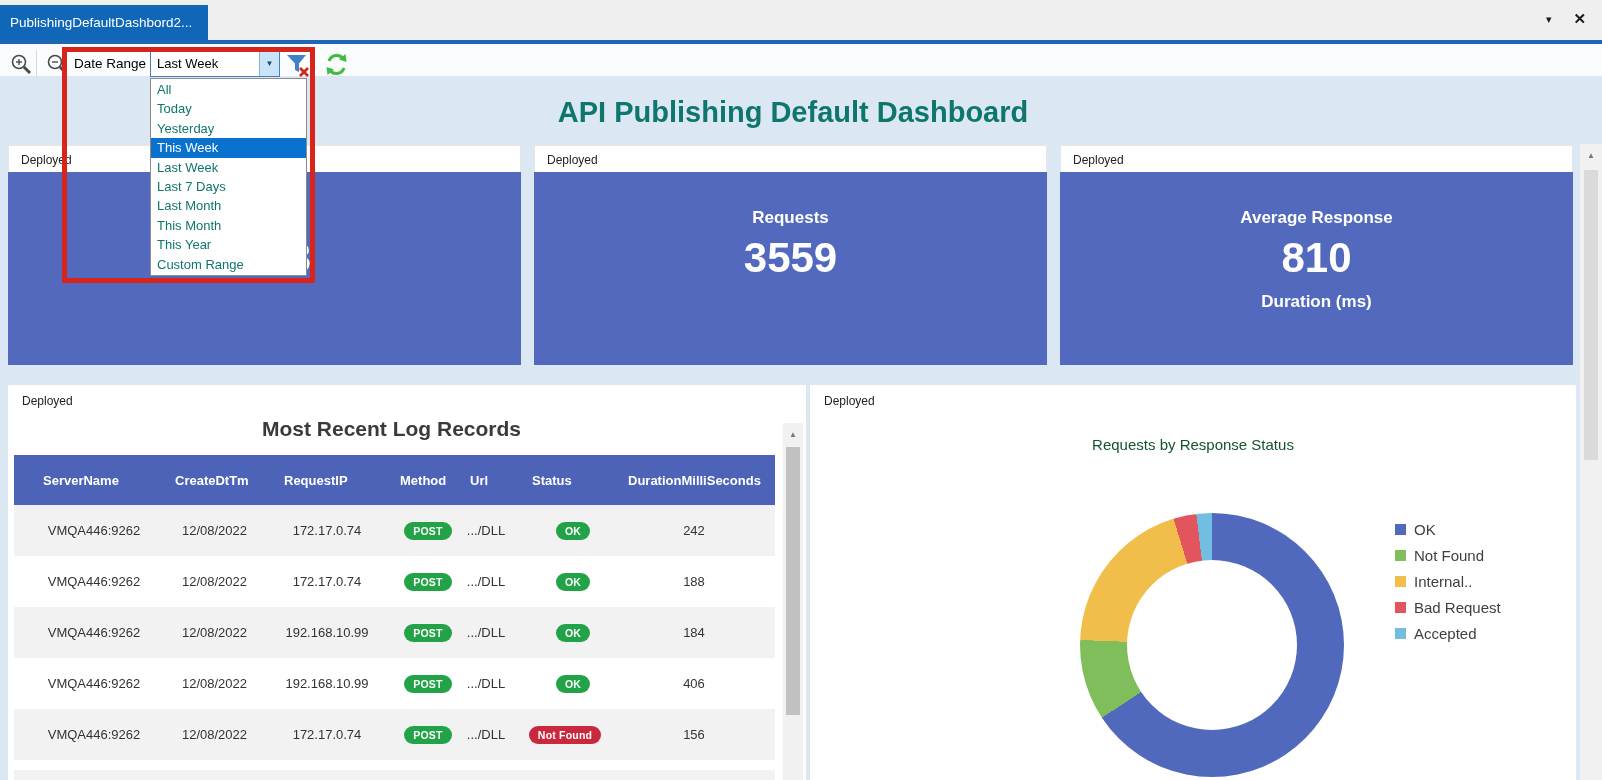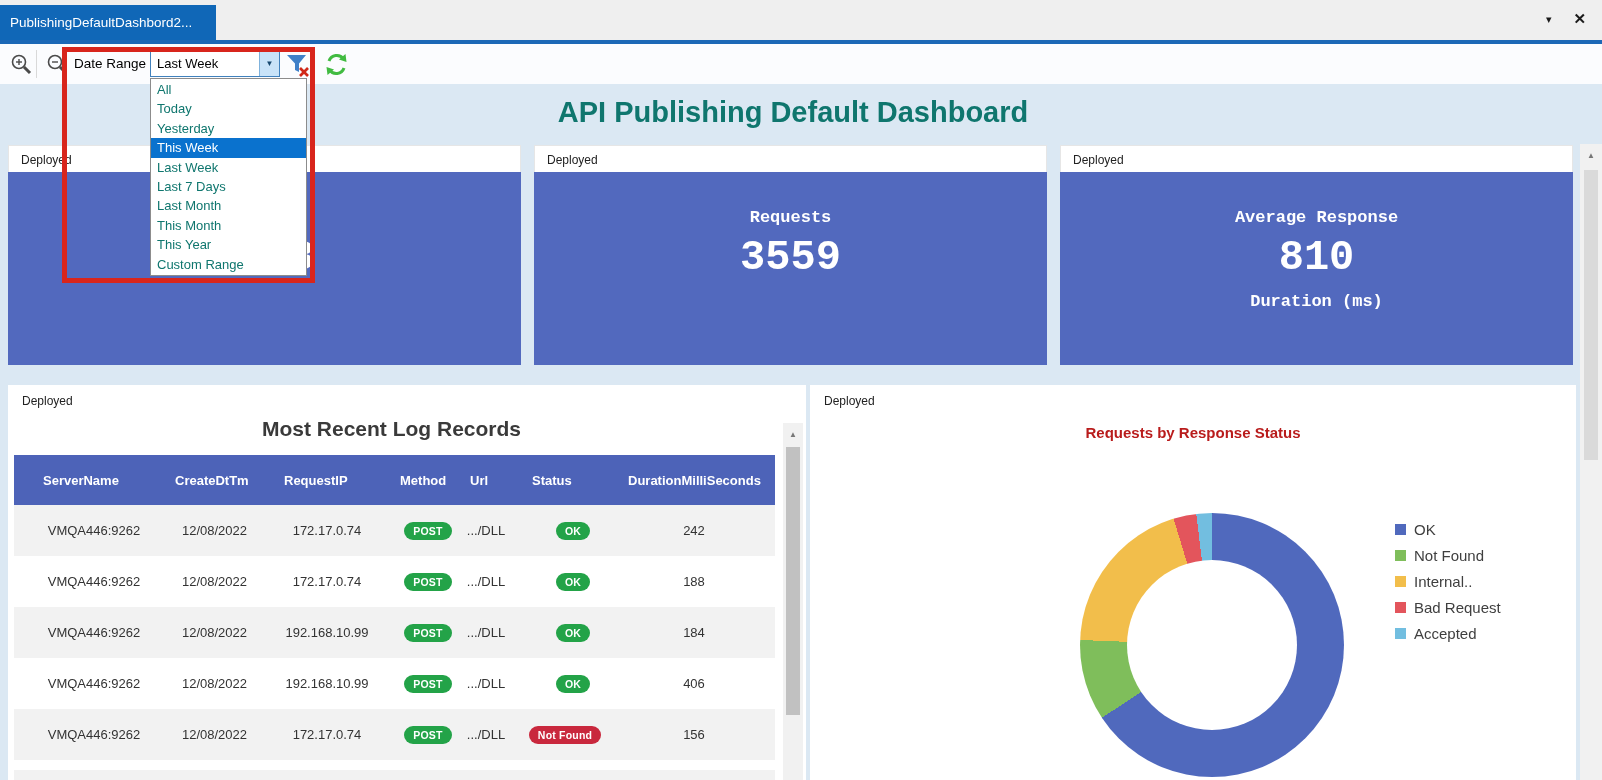--- a/index.html
+++ b/index.html
@@ -6,28 +6,28 @@
   html,body { width:1602px; height:780px; }
   body {
     font-family: "Liberation Sans", sans-serif;
     background:#DBE8F3;
     position:relative;
     overflow:hidden;
   }
   
   .topbar { position:absolute; top:0; left:0; width:100%; height:40px; background:#EFEFEF; }
   .tab { position:absolute; left:0; top:5px; height:35px; background:#1067B7; color:#fff;
-         font-size:13.5px; line-height:35px; padding:0 24px 0 10px; }
+         font-size:13.5px; line-height:35px; padding:0 16px 0 10px; }
   .win-controls { position:absolute; right:16px; top:9px; display:flex; gap:22px; align-items:center; color:#1a1a1a; }
   .caret-glyph { font-size:11px; line-height:20px; }
   .close-glyph { font-size:15px; font-weight:bold; line-height:20px; }
   .blueline { position:absolute; top:40px; left:0; width:100%; height:4px; background:#1C68B6; }
 
   
-  .toolbar { position:absolute; top:44px; left:0; width:100%; height:40px; background:#FBFCFE; }
+  .toolbar { position:absolute; top:44px; left:0; width:100%; height:32px; background:#FBFCFE; }
   .tool-icon { position:absolute; top:8px; }
   .zoomin-icon { left:9px; }
   .zoomout-icon { left:45px; }
   .tool-divider { position:absolute; left:36px; top:6px; width:1px; height:28px; background:#D9D9D9; }
   .daterange-label { position:absolute; left:74px; top:0; height:40px; line-height:40px; font-size:13.5px; color:#000; }
   .combo { position:absolute; left:150px; top:7px; width:130px; height:26px; border:1px solid #4181BC; background:#fff; display:flex; }
   .combo-value { flex:1; font-size:13px; line-height:24px; padding-left:6px; color:#000; }
   .combo-btn { width:20px; background:#C9E3F8; border-left:1px solid #7FB2DC; text-align:center; font-size:8px; line-height:24px; color:#17486E; }
   .filter-wrap { position:absolute; left:284px; top:8px; }
   .refresh-wrap { position:absolute; left:324px; top:8px; }
@@ -44,21 +44,21 @@
 
   
   .page-title { position:absolute; top:96px; left:0; width:1586px; text-align:center;
                 font-size:29px; font-weight:bold; color:#0f766e; z-index:5; }
 
   
   .card { position:absolute; top:145px; width:513px; height:220px; z-index:1; }
   .card1 { left:8px; } .card2 { left:534px; } .card3 { left:1060px; }
   .card-header { height:27px; background:#fff; font-size:12px; color:#222; padding:7px 0 0 12px;
                  border:1px solid #E6E6E6; border-bottom:none; }
-  .card-body { height:193px; background:#5269BE; color:#fff; text-align:center; padding-top:36px;font-family:Liberation Mono, monospace; }
+  .card-body { height:193px; background:#5269BE; color:#fff; text-align:center; padding-top:36px; }
   .card-title { font-size:17px; font-weight:bold; min-height:20px; }
   .card-value { font-size:42px; font-weight:bold; line-height:44px; margin-top:8px; }
   .card-sub   { font-size:17px; font-weight:bold; margin-top:12px; }
 
   
   .table-panel { position:absolute; left:8px; top:385px; width:798px; height:395px; background:#fff; }
   .panel-label { font-size:12px; color:#222; padding:9px 0 0 14px; }
   .table-title { width:767px; text-align:center; font-size:21px; font-weight:bold; color:#3A3A3A; margin-top:9px; }
   .cols { display:grid; grid-template-columns:132px 109px 116px 70px 62px 96px 1fr; align-items:center; padding-left:14px; }
   .thead { position:absolute; left:6px; top:70px; width:761px; height:50px; background:#4D63B8;
@@ -73,21 +73,21 @@
   .pill-green { background:#23A348;margin-left:16px; }
   .pill-red { background:#C9283D; }
 
   
   .table-scrollbar { position:absolute; right:3px; top:38px; bottom:0; width:20px; background:#F1F1F1; }
   .sb-arrow { text-align:center; font-size:8px; color:#777; padding-top:7px; }
   .table-thumb { position:absolute; left:3px; top:24px; width:14px; height:268px; background:#C1C1C1; }
 
   
   .chart-panel { position:absolute; left:810px; top:385px; width:766px; height:395px; background:#fff; }
-  .chart-title { text-align:center; font-size:15px; font-weight:bold; color:#b91c1c; margin-top:16px; }
+  .chart-title { text-align:center; font-size:15px; font-weight:normal; color:#14532d; margin-top:28px; }
   .donut { position:absolute; left:270px; top:128px; width:264px; height:264px; border-radius:50%; }
   .donut::after { content:""; position:absolute; inset:47px; background:#fff; border-radius:50%; }
   .legend { position:absolute; left:585px; top:136px; display:flex; flex-direction:column; gap:9px; }
   .legend-item { display:flex; align-items:center; gap:8px; font-size:15px; color:#3F3F3F; }
   .legend-swatch { width:11px; height:11px; flex:0 0 11px; }
 
   
   .main-scrollbar { position:absolute; right:0; top:144px; width:22px; height:636px; background:#F1F1F1; }
   .main-thumb { position:absolute; left:4px; top:26px; width:14px; height:290px; background:#DADADA; }
 </style>

